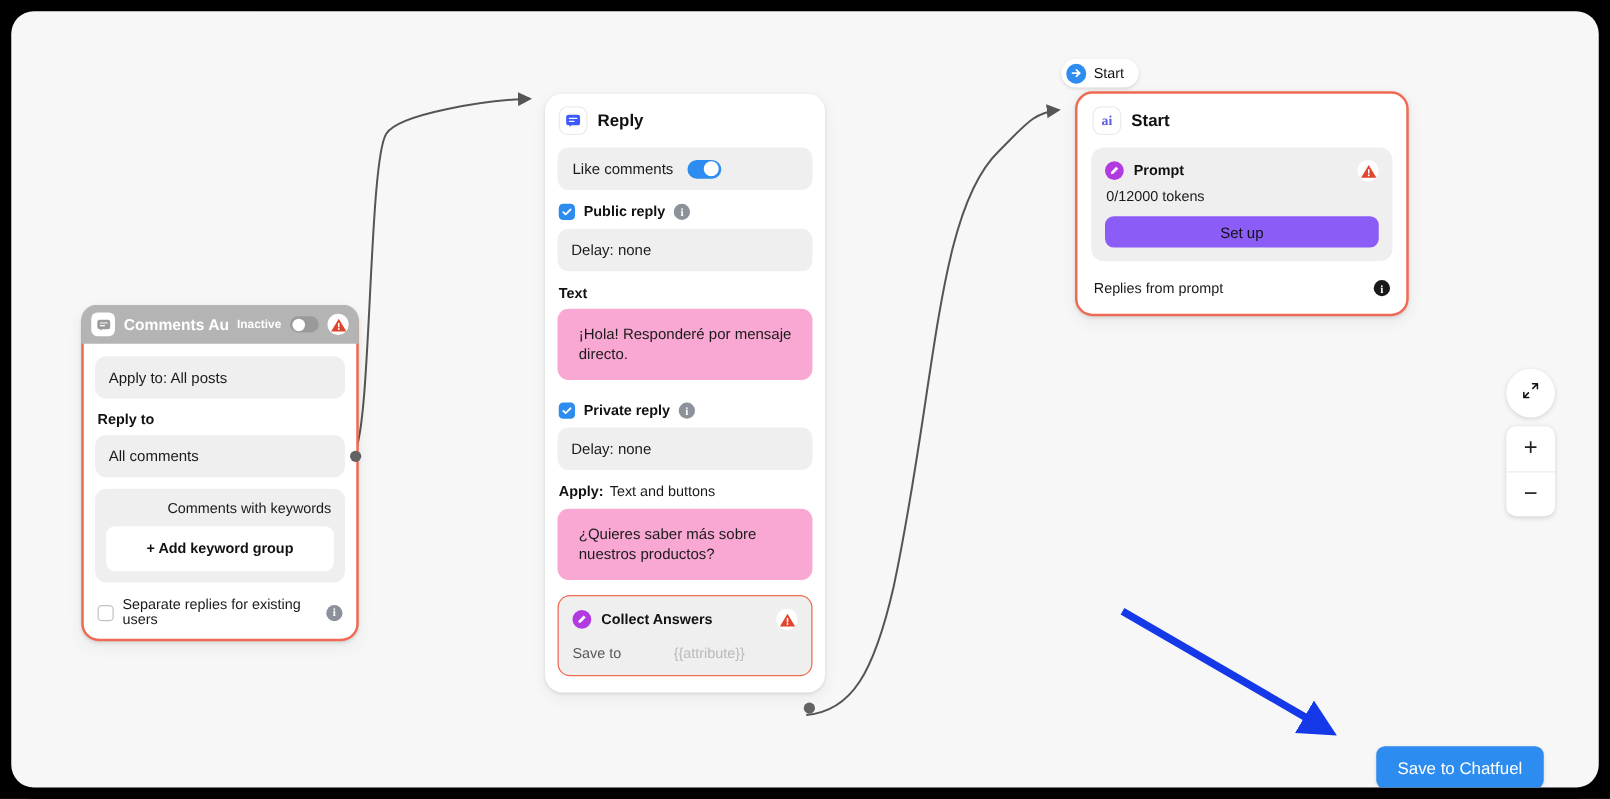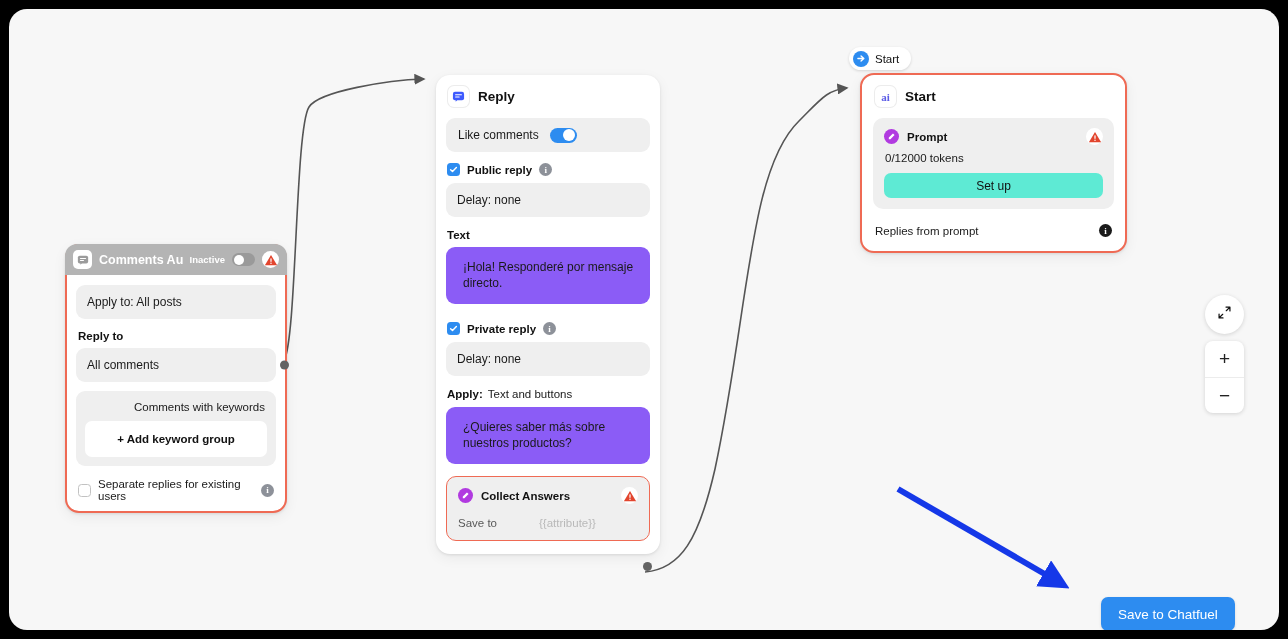--- a/index.html
+++ b/index.html
@@ -153,21 +153,21 @@
     display:flex; align-items:center; justify-content:center; flex:0 0 auto; cursor:pointer;
   }
   .chk-on svg { display:block; }
   .check-label-row .txt { font-size: 11.5px; font-weight:700; color:#111; }
 
   .sub-label { font-size: 11.5px; font-weight:700; color:#111; margin: 12px 0 6px 1px; }
   .type-row { font-size: 11.5px; color:#1a1a1a; margin: 12px 0 7px 1px; }
   .type-row b { font-weight: 700; color:#111; margin-right:5px; }
 
   .msg-box {
-    background:#8b5cf6; border-radius:9px;
+    background:#f9a8d4; border-radius:9px;
     padding: 13px 13px 13px 17px;
     font-size: 12px; line-height: 1.3; color:#1a1a1a;
   }
 
   .collect {
     border:1.5px solid #ef6a54; border-radius:10px;
     background:#efefef; padding: 10px 11px 11px 11px; margin-top: 12px;
   }
   .collect .top { display:flex; align-items:center; gap:8px; }
   .purple-ico {
@@ -193,21 +193,21 @@
     box-shadow: 0 0 0 1px #ececec;
     font-size: 11px; font-weight: 700; color:#5b5be6;
     font-family:"Liberation Serif", serif;
   }
   .prompt-box { background:#efefef; border-radius:10px; padding: 10px 11px 11px 11px; }
   .prompt-box .top { display:flex; align-items:center; gap:8px;justify-content:center; }
   .prompt-box .name { font-size: 11.5px; font-weight:700; color:#111; }
   .prompt-box .warn { margin-left:auto; }
   .tokens { font-size: 11.5px; color:#1a1a1a; margin: 7px 0 9px 1px; }
   .setup-btn {
-    background:#5eead4; border-radius:7px; height:25px;
+    background:#8b5cf6; border-radius:7px; height:25px;
     display:flex; align-items:center; justify-content:center;
     font-size: 12px; color:#111; cursor:pointer;
   }
   .replies-row { display:flex; align-items:center; margin: 15px 2px 3px 2px; }
   .replies-row .txt { font-size: 11.5px; color:#1a1a1a; }
 
   
   #start-pill {
     position:absolute; left: 840px; top: 38px;
     height: 23px; padding: 0 12px 0 4px;

